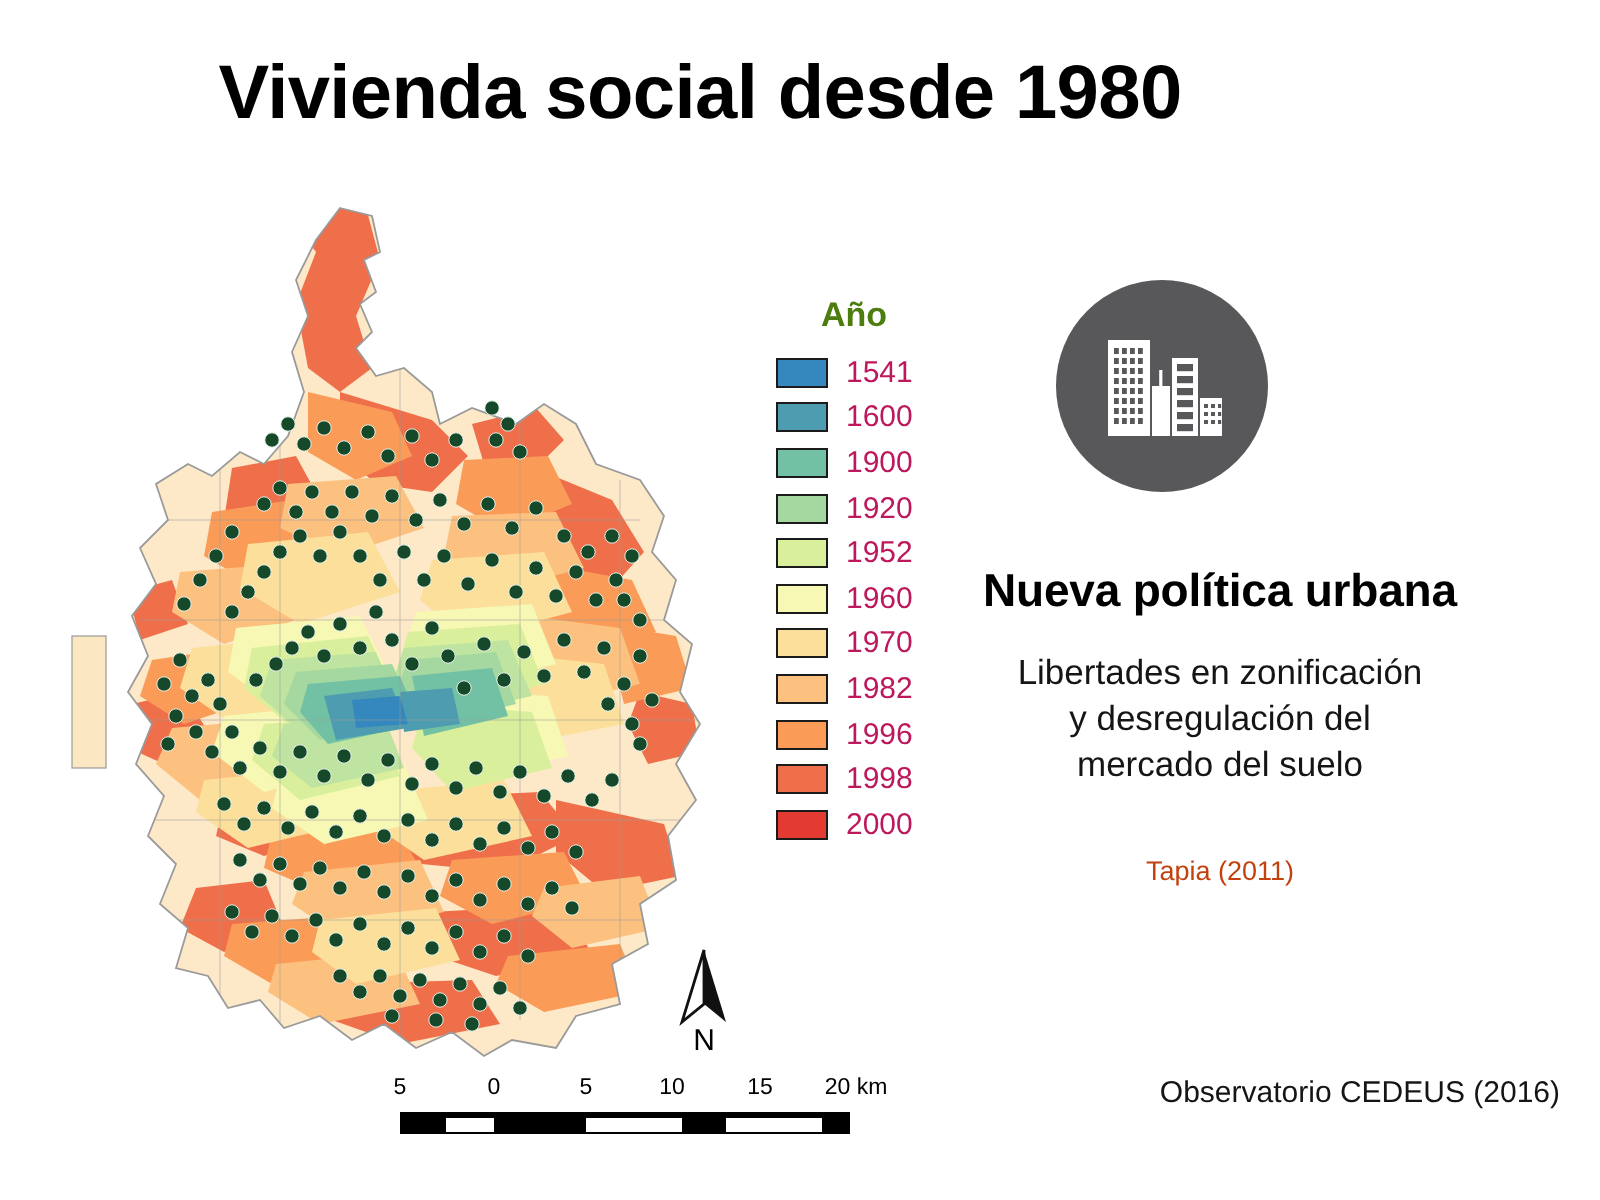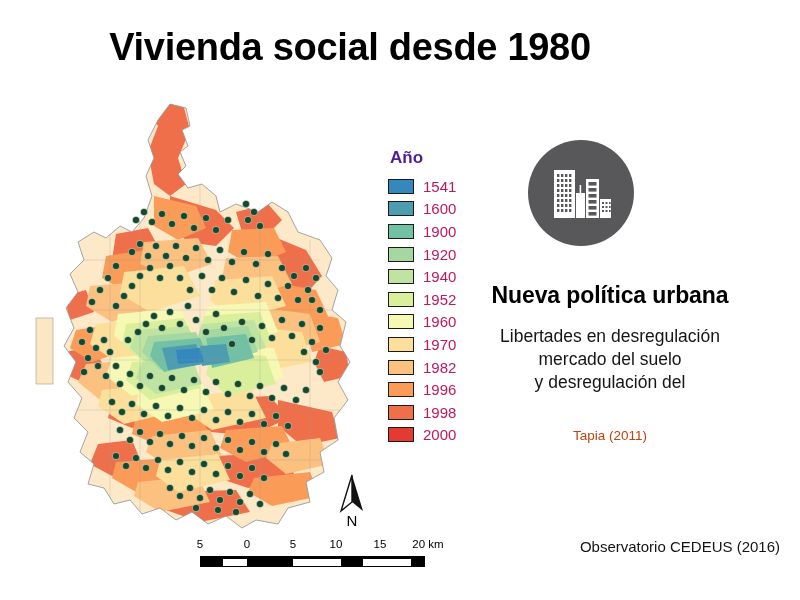--- a/index.html
+++ b/index.html
@@ -45,22 +45,22 @@
   }
   .sb-bar{
     position:absolute;top:18px;left:10px;width:225px;height:11px;
     background:#000;border:1px solid #000;box-sizing:border-box;
   }
   .sb-bar i{position:absolute;top:2px;height:7px;background:#fff;display:block;}
 
   
   .legend{position:absolute;left:388px;top:148px;width:100px;}
   .legend-title{
-    font-size:17px;font-weight:bold;color:#4c1d95;
-    width:74px;margin:0 0 7px 2px;
+    font-size:17px;font-weight:bold;color:#4d7c0f;
+    text-align:center;width:74px;margin:0 0 7px 2px;
   }
   .legend-row{display:flex;align-items:center;height:22.6px;}
   .swatch{
     width:26px;height:15px;border:1.2px solid #1b1b1b;
     box-sizing:border-box;flex:0 0 auto;
   }
   .legend-label{font-size:15px;margin-left:9px;color:#be185d;line-height:1;}
 
   
   .icon-circle{
@@ -443,24 +443,20 @@
         <span class="swatch" style="background: rgb(78, 156, 176);"></span>
         <span class="legend-label">1600</span>
       </div>
       <div class="legend-row">
         <span class="swatch" style="background: rgb(115, 193, 164);"></span>
         <span class="legend-label">1900</span>
       </div>
       <div class="legend-row">
         <span class="swatch" style="background: rgb(164, 216, 160);"></span>
         <span class="legend-label">1920</span>
-      </div>
-      <div class="legend-row">
-        <span class="swatch" style="background: rgb(191, 227, 160);"></span>
-        <span class="legend-label">1940</span>
       </div>
       <div class="legend-row">
         <span class="swatch" style="background: rgb(217, 239, 155);"></span>
         <span class="legend-label">1952</span>
       </div>
       <div class="legend-row">
         <span class="swatch" style="background: rgb(247, 248, 180);"></span>
         <span class="legend-label">1960</span>
       </div>
       <div class="legend-row">
@@ -552,22 +548,22 @@
         <rect x="50" y="44" width="2" height="2"></rect>
           <rect x="53.5" y="44" width="2" height="2"></rect>
         <rect x="57" y="44" width="1.6" height="2"></rect>
       </g>
     </svg>
   </div>
 
   <div class="panel">
     <div class="panel-head">Nueva política urbana</div>
     <div class="panel-body">
-      <div>Libertades en desregulación</div>
+      <div>Libertades en zonificación</div>
+      <div>y desregulación del</div>
       <div>mercado del suelo</div>
-      <div>y desregulación del</div>
     </div>
     <div class="panel-src">Tapia (2011)</div>
   </div>
 
   <div class="credit">Observatorio CEDEUS (2016)</div>
 
 </div>
 
 </body></html>

